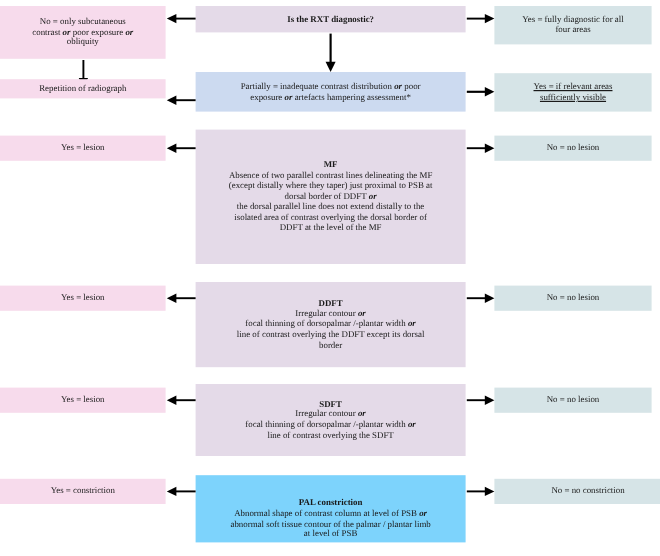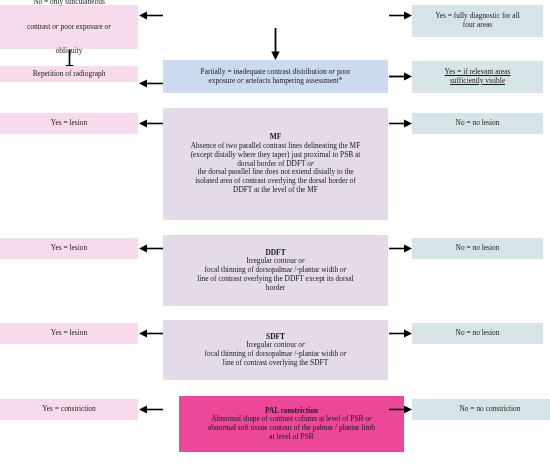--- a/index.html
+++ b/index.html
@@ -33,23 +33,23 @@
     text-align: center;
     padding: 2px 4px;
     line-height: 1.18;
     font-size: 7.4px;
   }
   .box .line { display: block; white-space: nowrap; }
   .box .title {
     font-weight: bold;
     display: block;
   }
-  .box i { font-style: italic; }
-
-  .pink   { background: #f7dbec; gap: 16px; }
+  .box i { font-style: italic; font-weight: bold; }
+
+  .pink   { background: #f7dbec; }
   .purple { background: #e4dae8; }
   .teal   { background: #d6e4e7; }
   .blue   { background: #ccdaf0; }
 
   
   .arrow {
     position: absolute;
   }
   .arrow.h {
     height: 9px;
@@ -63,20 +63,23 @@
 <body>
 
 <div class="canvas">
 
   <div class="box pink" style="left: 0px; top: 5px; width: 138px; height: 44px; background: rgb(247, 219, 236);">
       <span class="line">No = only subcutaneous</span>
       <span class="line">contrast <i>or</i> poor exposure <i>or</i></span>
       <span class="line">obliquity</span>
     </div>
 
+  <div class="box purple" style="left: 163px; top: 5px; width: 225px; height: 22px; background: rgb(228, 218, 232);">
+      <span class="line title">Is the RXT diagnostic?</span>
+    </div>
 
   <div class="box teal" style="left: 412px; top: 5px; width: 131px; height: 32px; background: rgb(214, 228, 231);">
       <span class="line">Yes = fully diagnostic for all</span>
       <span class="line">four areas</span>
     </div>
 
   <div class="arrow h" style="left:139px; top:11px; width:24px;">
     <svg width="24" height="9" viewBox="0 0 24 9">
       <line x1="24" y1="4.5" x2="6" y2="4.5" stroke="#000" stroke-width="1.6"></line>
       <polygon points="0,4.5 8,0.6 8,8.4" fill="#000"></polygon>
@@ -220,21 +223,21 @@
     <svg width="23" height="9" viewBox="0 0 23 9">
       <line x1="0" y1="4.5" x2="17" y2="4.5" stroke="#000" stroke-width="1.6"></line>
       <polygon points="23,4.5 15,0.6 15,8.4" fill="#000"></polygon>
     </svg>
   </div>
 
   <div class="box pink" style="left: 0px; top: 399px; width: 138px; height: 21px; background: rgb(247, 219, 236);">
       <span class="line">Yes = constriction</span>
     </div>
 
-  <div class="box purple" style="left: 179px; top: 396px; width: 225px; height: 56px; background: #ec4899;">
+  <div class="box purple" style="left: 163px; top: 396px; width: 225px; height: 56px; background: #7dd3fc; justify-content: flex-end;">
       <span class="line title">PAL constriction</span>
       <span class="line">Abnormal shape of contrast column at level of PSB <i>or</i></span>
       <span class="line">abnormal soft tissue contour of the palmar / plantar limb</span>
       <span class="line">at level of PSB</span>
     </div>
 
   <div class="box teal" style="left: 412px; top: 399px; width: 156px; height: 21px; background: rgb(214, 228, 231);">
       <span class="line">No = no constriction</span>
     </div>
 

